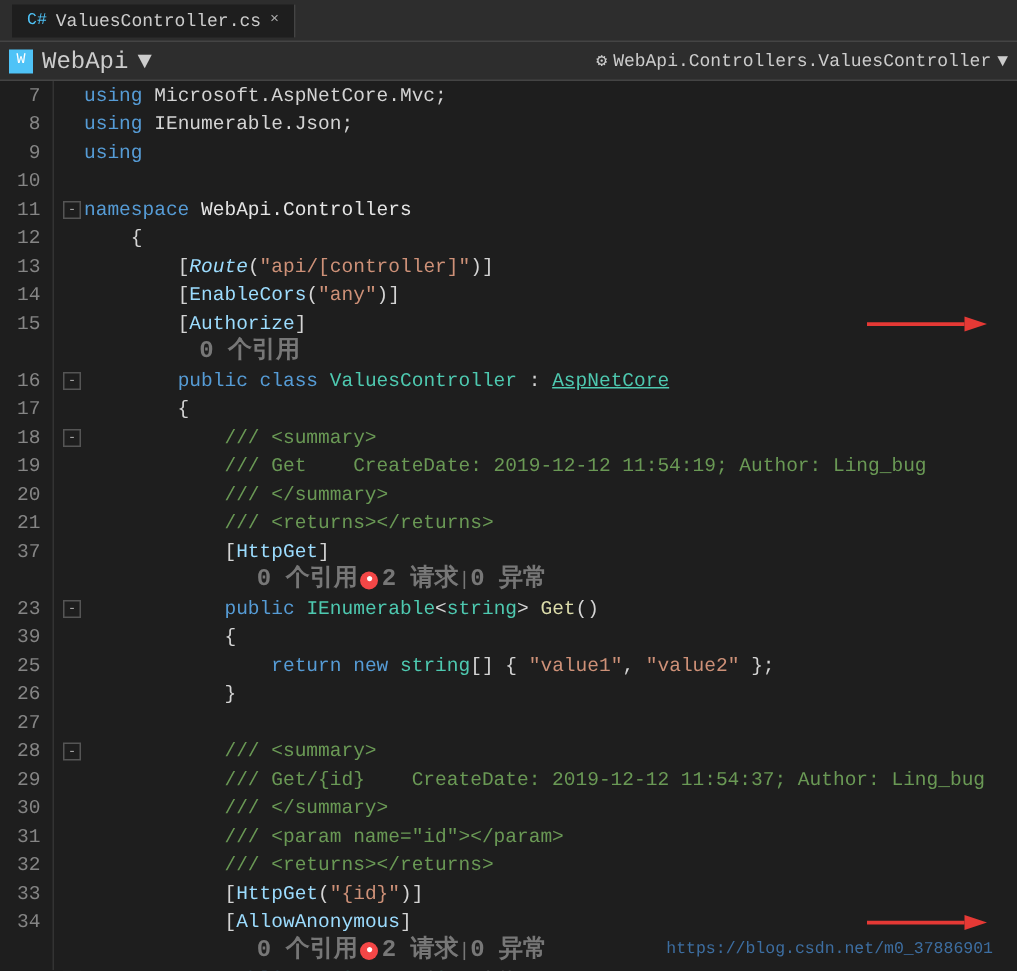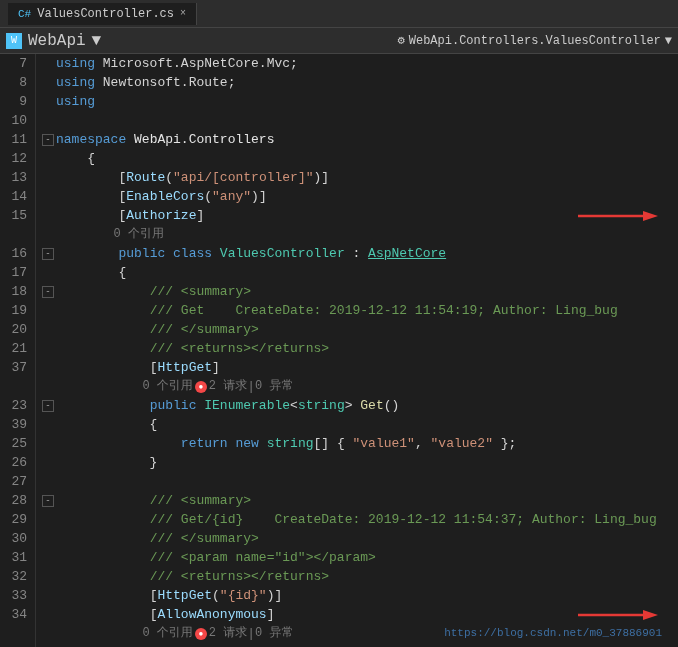--- a/index.html
+++ b/index.html
@@ -126,21 +126,22 @@
     .attr { color: #9cdcfe; }     
     .str { color: #ce9178; }      
     .comment { color: #6a9955; }  
     .plain { color: #d4d4d4; }
     .namespace-name { color: #e5e5e5; }
     .method { color: #dcdcaa; }
     .class-name { color: #4ec9b0; }
     .ctrl-name { color: #4ec9b0; text-decoration: underline; }
     .hint-text {
       color: #777;
-      font-size: 12px;
+      font-size: 16px;
+      font-weight: bold;
     }
     .error-badge {
       display: inline-block;
       width: 12px;
       height: 12px;
       background: #f44747;
       border-radius: 50%;
       color: white;
       font-size: 8px;
       line-height: 12px;
@@ -217,39 +218,39 @@
 
   </div>
 
   <div class="code-content">
 
     <div class="code-line">
       <span class="spacer"></span><span class="kw">using</span><span class="plain"> Microsoft.AspNetCore.Mvc;</span>
     </div>
 
     <div class="code-line">
-      <span class="spacer"></span><span class="kw">using</span><span class="plain"> Newtonsoft.Route;</span>
+      <span class="spacer"></span><span class="kw">using</span><span class="plain"> IEnumerable.Json;</span>
     </div>
 
     <div class="code-line">
       <span class="spacer"></span><span class="kw">using</span>
     </div>
 
     <div class="code-line">&nbsp;</div>
 
     <div class="code-line">
       <span class="collapse-btn">-</span><span class="kw">namespace</span><span class="plain"> </span><span class="namespace-name">WebApi.Controllers</span>
     </div>
 
     <div class="code-line">
       <span class="spacer"></span><span class="plain">    {</span>
     </div>
 
     <div class="code-line">
-      <span class="spacer"></span><span class="plain">        </span><span class="plain">[</span><span class="attr" style="color:#9cdcfe;">Route</span><span class="plain">(</span><span class="str">"api/[controller]"</span><span class="plain">)]</span>
+      <span class="spacer"></span><span class="plain">        </span><span class="plain">[</span><span class="attr" style="color:#9cdcfe;font-style:italic;">Route</span><span class="plain">(</span><span class="str">"api/[controller]"</span><span class="plain">)]</span>
     </div>
 
     <div class="code-line">
       <span class="spacer"></span><span class="plain">        </span><span class="plain">[</span><span class="attr" style="color:#9cdcfe;">EnableCors</span><span class="plain">(</span><span class="str">"any"</span><span class="plain">)]</span>
     </div>
 
     <div class="code-line" style="position:relative;">
       <span class="spacer"></span><span class="plain">        </span><span class="plain">[</span><span class="attr" style="color:#9cdcfe;">Authorize</span><span class="plain">]</span>
       <span style="position:absolute; right:20px; top:0; display:flex; align-items:center; height:100%;">
         <svg width="80" height="18" viewBox="0 0 80 18">

